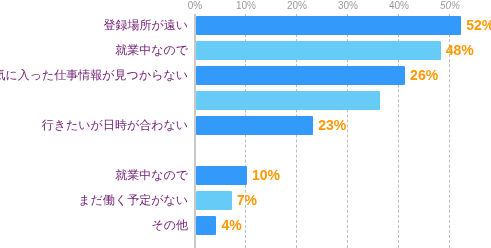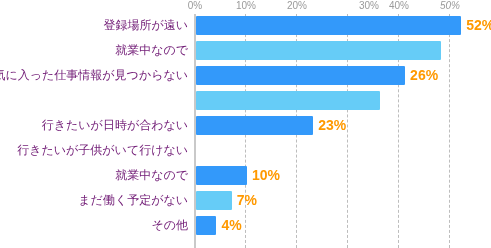--- a/index.html
+++ b/index.html
@@ -117,37 +117,38 @@
       <div class="gridline" style="left: 296px;"></div>
       <div class="gridline" style="left: 347px;"></div>
       <div class="gridline" style="left: 398px;"></div>
       <div class="gridline" style="left: 449px;"></div>
     </div>
 
   <div class="ticks" id="ticks">
       <div class="tick-label" style="left: 195px;">0%</div>
       <div class="tick-label" style="left: 246px;">10%</div>
       <div class="tick-label" style="left: 297px;">20%</div>
-      <div class="tick-label" style="left: 348px; margin-left: 21px;">30%</div>
+      <div class="tick-label" style="left: 348px;">30%</div>
       <div class="tick-label" style="left: 399px;">40%</div>
       <div class="tick-label" style="left: 450px; font-style: italic;">50%</div>
     </div>
 
   <div class="rows" id="rows">
       <div class="row">
         <div class="row-label">登録場所が遠い</div>
         <div class="bar-wrap">
           <div class="bar" style="width: 265.2px; background: rgb(51, 153, 250);"></div>
           <div class="bar-value" style="left: 270.2px;">52%</div>
         </div>
       </div>
       <div class="row">
         <div class="row-label">就業中なので</div>
         <div class="bar-wrap">
           <div class="bar" style="width: 244.8px; background: rgb(102, 204, 247);"></div>
+          <div class="bar-value" style="left: 249.8px;">48%</div>
         </div>
       </div>
       <div class="row">
         <div class="row-label">気に入った仕事情報が見つからない</div>
         <div class="bar-wrap">
           <div class="bar" style="width: 209.1px; background: rgb(51, 153, 250);"></div>
           <div class="bar-value" style="left: 214.1px;">26%</div>
         </div>
       </div>
       <div class="row">
@@ -156,21 +157,20 @@
         </div>
       </div>
       <div class="row">
         <div class="row-label">行きたいが日時が合わない</div>
         <div class="bar-wrap">
           <div class="bar" style="width: 117.3px; background: rgb(51, 153, 250);"></div>
           <div class="bar-value" style="left: 122.3px;">23%</div>
         </div>
       </div>
       <div class="row">
-        <div class="row-label">行きたいが子供がいて行けない</div>
       </div>
       <div class="row">
         <div class="row-label">就業中なので</div>
         <div class="bar-wrap">
           <div class="bar" style="width: 51px; background: rgb(51, 153, 250);"></div>
           <div class="bar-value" style="left: 56px;">10%</div>
         </div>
       </div>
       <div class="row">
         <div class="row-label">まだ働く予定がない</div>

